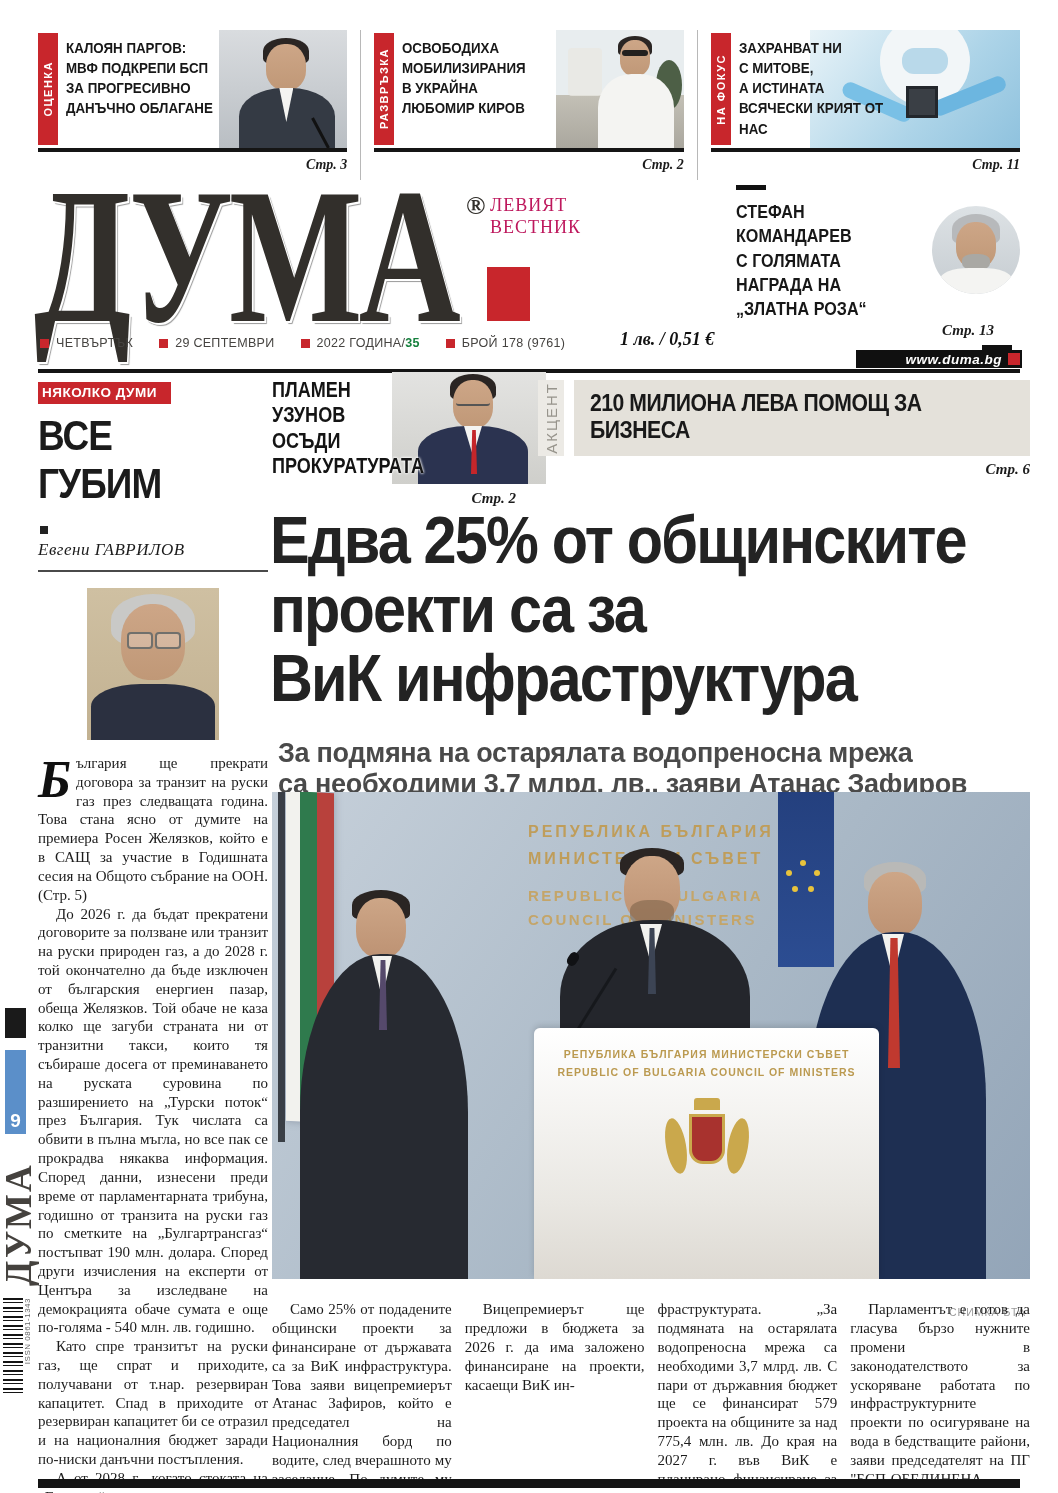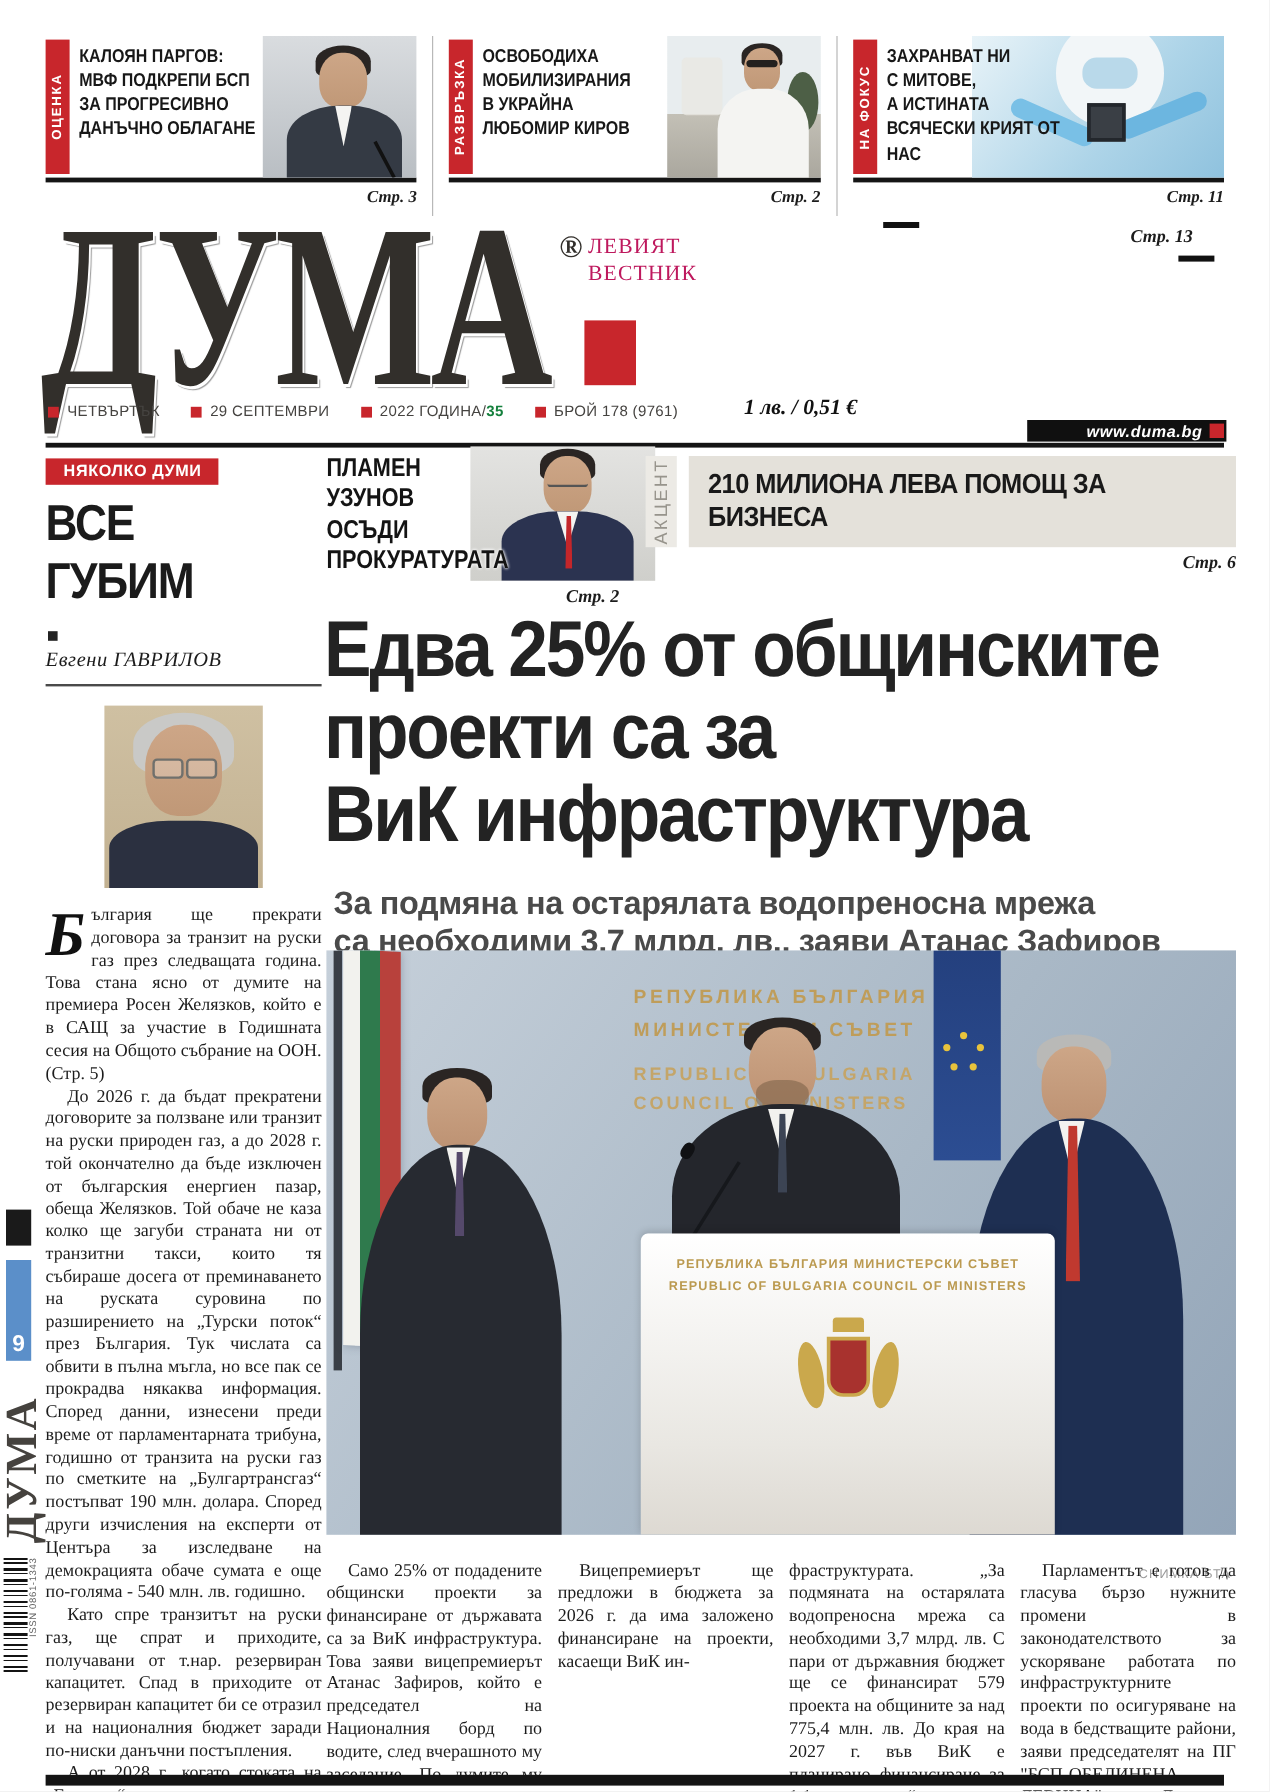--- a/index.html
+++ b/index.html
@@ -71,21 +71,21 @@
   .rail-duma{position:absolute;left:-3px;top:1146px;height:140px;writing-mode:vertical-rl;
         transform:rotate(180deg);font:bold 37px "Liberation Serif",serif;color:#45423e;letter-spacing:2px;}
   .rail-barcode{position:absolute;left:3px;top:1298px;width:20px;height:98px;
         background:repeating-linear-gradient(180deg,#141414 0 2px,#fff 2px 4px,#141414 4px 5px,#fff 5px 9px);}
   .rail-issn{position:absolute;left:23px;top:1298px;writing-mode:vertical-rl;transform:rotate(180deg);
         font:8px "Liberation Sans",sans-serif;color:#666;letter-spacing:0.5px;}
 
   
   .opinion{position:absolute;left:38px;top:382px;width:230px;}
   .kicker{display:inline-block;background:#c8262c;color:#fff;font:bold 13.5px "Liberation Sans",sans-serif;
-        letter-spacing:0.5px;padding:3px 14px 4px 15px;}
+        letter-spacing:0.5px;padding:3px 14px 4px 4px;}
   .op-title{margin-top:8px;font:900 42px "Liberation Sans",sans-serif;letter-spacing:-1px;
         transform:scaleX(0.88);transform-origin:left;color:#1b1b1b;}
   .op-bullet{width:8px;height:8px;background:#222;margin:18px 0 6px 2px;}
   .op-author{font:italic 17px "Liberation Serif",serif;letter-spacing:0.5px;}
   .op-rule{height:2px;background:#4a4a4a;margin:10px 0 16px;}
   .op-photo{position:relative;width:132px;height:152px;margin:0 auto 14px;overflow:hidden;
         background:linear-gradient(#cfc0a2,#c2b191);}
   .op-body p{margin:0;font-size:15px;line-height:1.255;text-align:justify;}
   .op-body p.ind{text-indent:1.2em;}
   .dropcap{float:left;font:bold italic 52px/0.8 "Liberation Serif",serif;padding:5px 5px 0 0;color:#111;}
@@ -222,20 +222,32 @@
 
   <div class="masthead">
     <div class="logo">ДУМА</div>
     <div class="logo-reg">®</div>
     <div class="tagline">ЛЕВИЯТ
 ВЕСТНИК</div>
     <div class="red-square"></div>
 
     <div class="promo">
       <div class="promo-bar"></div>
+      <div class="promo-row">
+        <div class="promo-title">СТЕФАН КОМАНДАРЕВ
+С ГОЛЯМАТА
+НАГРАДА НА
+„ЗЛАТНА РОЗА“</div>
+        <div class="promo-photo">
+          <div class="ph" style="left:20px;top:8px;width:48px;height:30px;border-radius:50% 50% 20% 20%;background:#b7b9bb;"></div>
+          <div class="ph head-sh" style="left:24px;top:16px;width:40px;height:46px;"></div>
+          <div class="ph" style="left:30px;top:48px;width:28px;height:16px;border-radius:40%;background:#a9a8a4;"></div>
+          <div class="ph shirt-w" style="left:8px;top:62px;width:72px;height:28px;border-radius:40% 40% 0 0;"></div>
+        </div>
+      </div>
       <div class="promo-page">Стр. 13</div>
       <div class="promo-bar bot"></div>
     </div>
 
     <div class="dateline">
       <div class="dl-item">
           <span class="dl-sq"></span>
           <span>ЧЕТВЪРТЪК</span>
         </div>
       <div class="dl-item">

